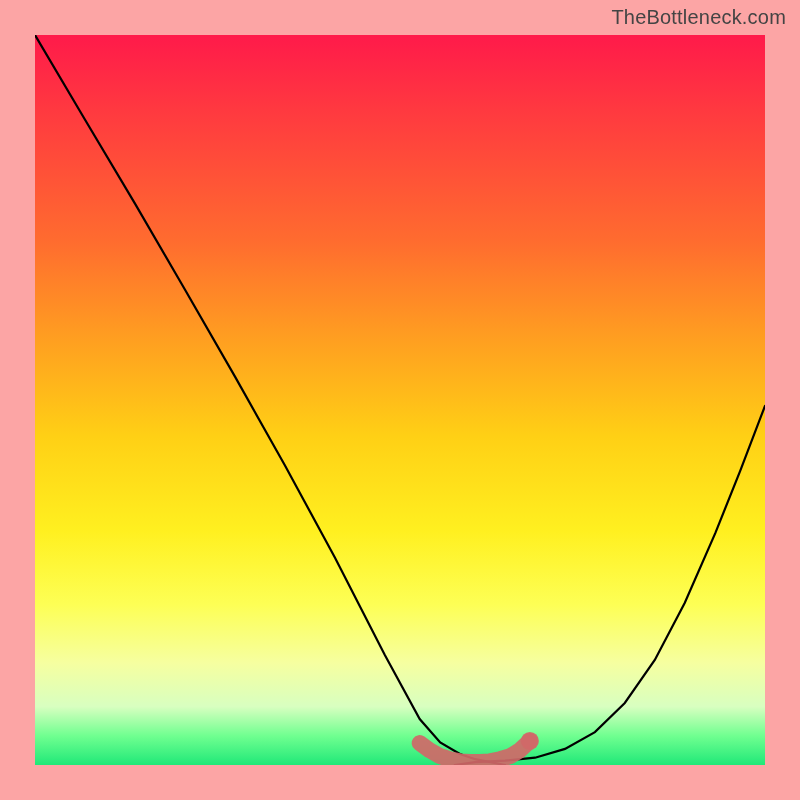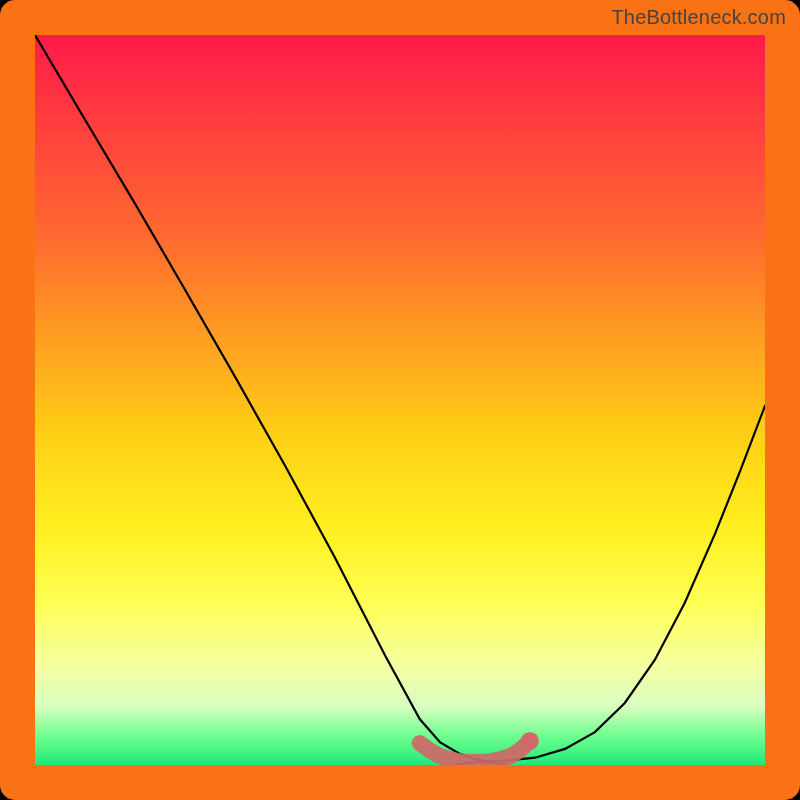--- a/index.html
+++ b/index.html
@@ -10,22 +10,21 @@
     background: #000;
     overflow: hidden;
     font-family: Arial, Helvetica, sans-serif;
   }
   .frame {
     position: absolute;
     top: 0;
     left: 0;
     width: 800px;
     height: 800px;
-    background: #f97316;
-    border-radius: 15px;
+    background: #fca5a5;
   }
   .plot-area {
     position: absolute;
     top: 35px;
     left: 35px;
     width: 730px;
     height: 730px;
     background: linear-gradient(
       to bottom,
       #ff1a4a 0%,

